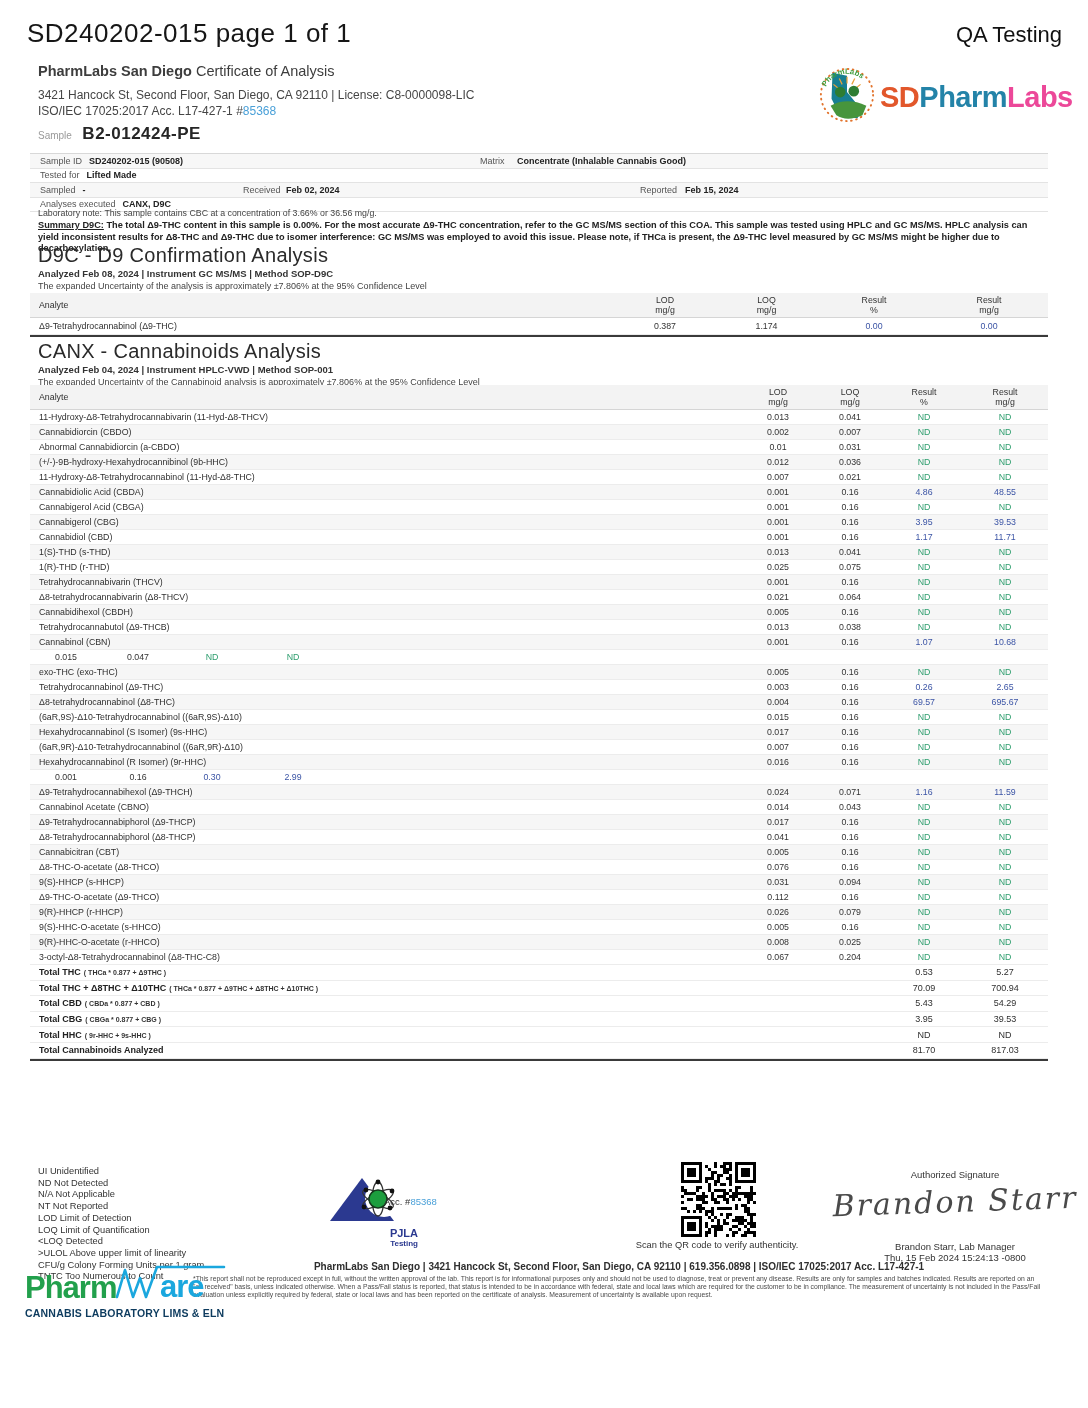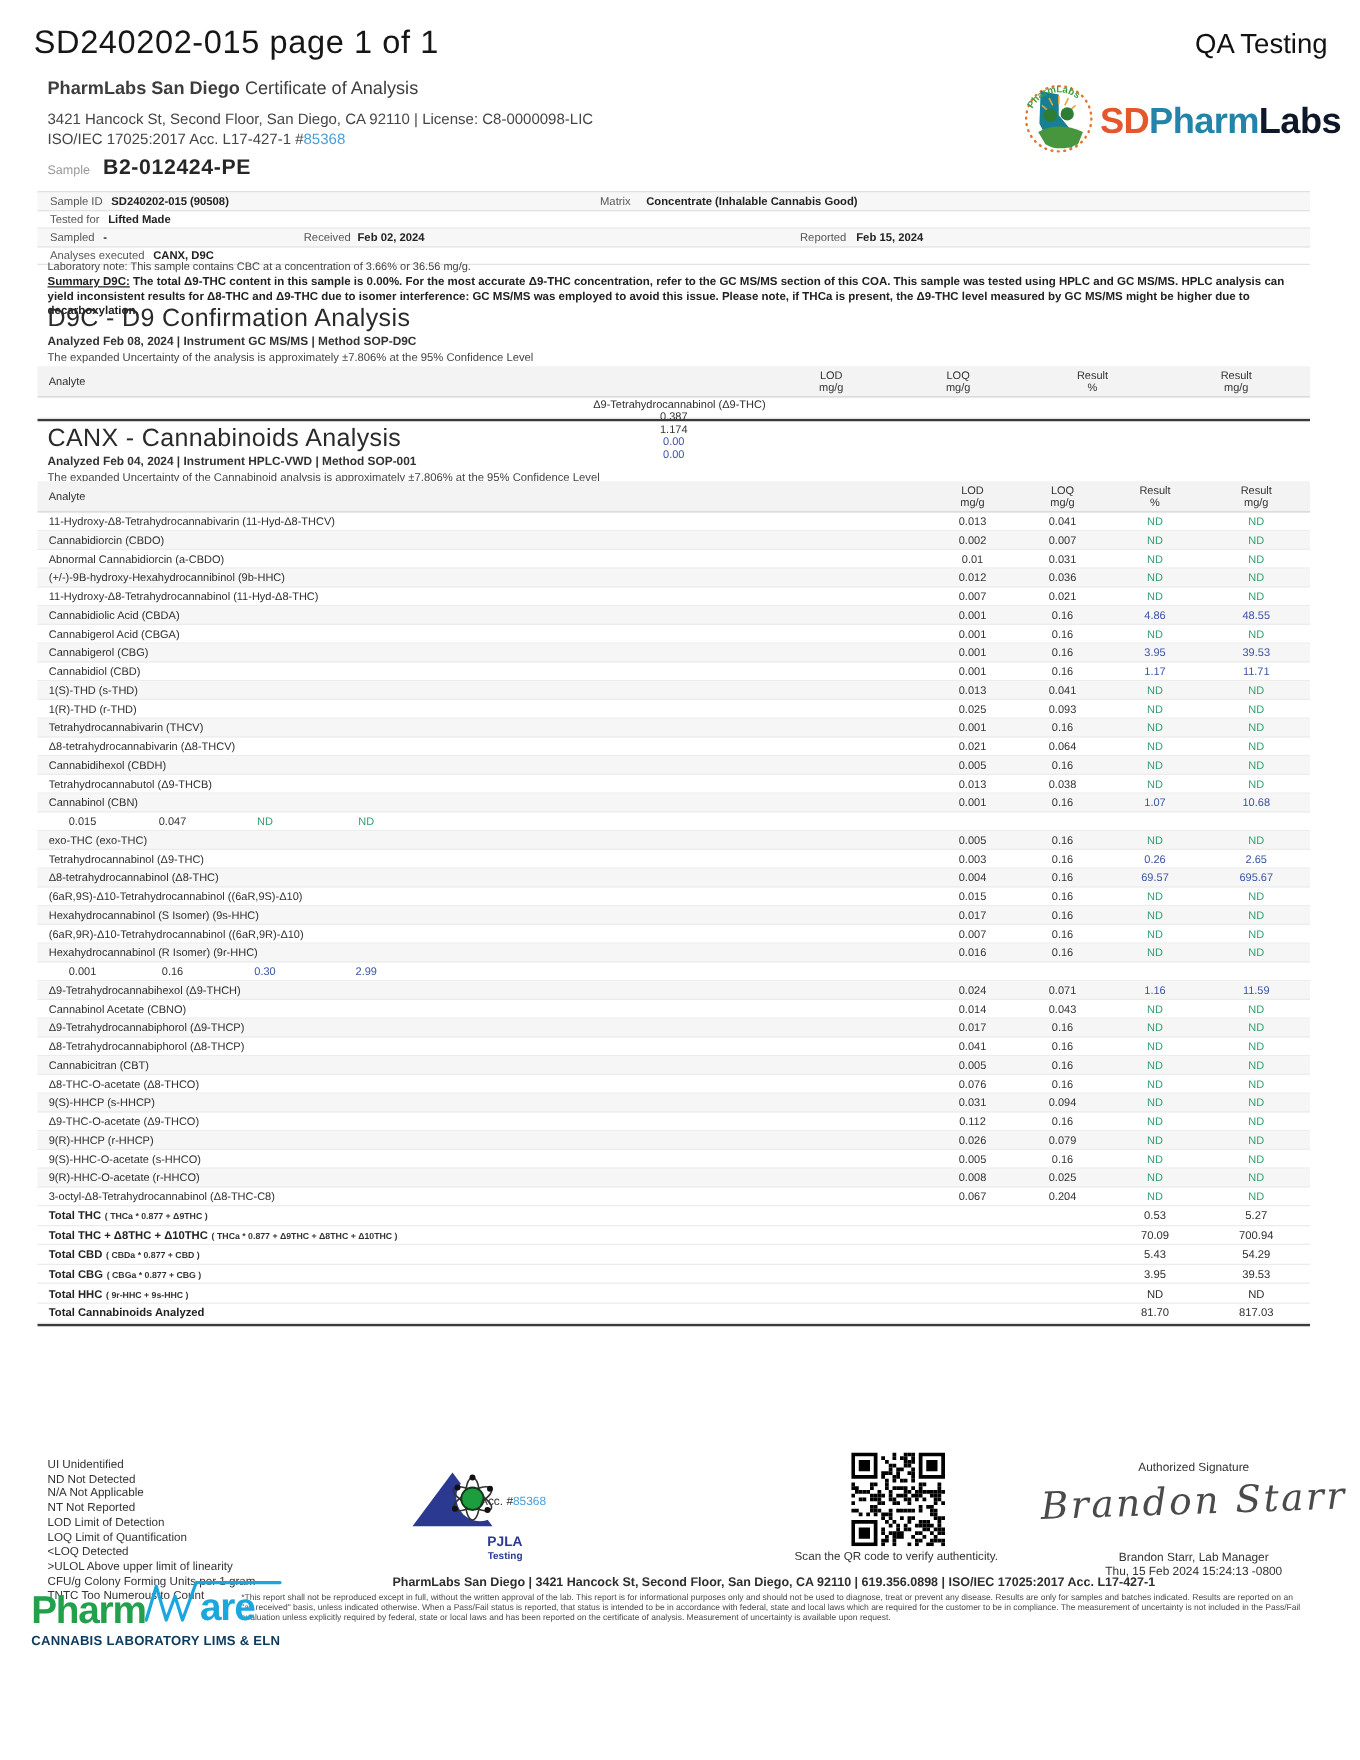--- a/index.html
+++ b/index.html
@@ -14,21 +14,21 @@
   .lab-line .b{font-weight:700;}
   .addr{left:38px;top:87px;font-size:12px;line-height:16px;color:#454545;}
   .link{color:#4aa0d8;text-decoration:none;cursor:pointer;}
   .sample-line{left:38px;top:124px;}
   .sample-line .lbl{font-size:10px;color:#9a9a9a;margin-right:6px;}
   .sample-line .val{font-size:17px;font-weight:700;color:#262626;letter-spacing:.5px;}
 
   
   .sdlogo{left:818px;top:66px;display:flex;align-items:center;}
   .sdlogo .word{font-size:29px;font-weight:700;letter-spacing:-.5px;margin-left:4px;}
-  .sd-o{color:#e2572b;} .sd-p{color:#2383a8;} .sd-l{color:#0f172a;}
+  .sd-o{color:#e2572b;} .sd-p{color:#2383a8;} .sd-l{color:#ec4899;}
 
   
   .info{left:30px;top:153px;width:1018px;font-size:9px;border-top:1px solid #d8d8d8;}
   .irow{position:relative;height:13.5px;border-bottom:1px solid #e3e3e3;display:flex;align-items:center;padding:0 10px;}
   .irow:nth-child(odd){background:#f7f7f7;}
   .ilabel{color:#555;margin-right:7px;}
   .ivalue{color:#222;font-weight:600;}
   .pos{position:absolute;top:50%;transform:translateY(-50%);}
 
   
@@ -45,21 +45,21 @@
   .tbl{left:30px;width:1018px;}
   .thead{display:flex;align-items:center;background:#f3f3f3;height:24px;border-bottom:1px solid #d5d5d5;font-size:8.8px;color:#333;}
   .thead .two{text-align:center;line-height:10px;}
   .c-analyte{flex:1;padding-left:9px;text-align:left;color:#2f2f2f;}
   .d9c .c-lod{width:100px;text-align:center;} .d9c .c-loq{width:103px;text-align:center;}
   .d9c .c-pct{width:112px;text-align:center;} .d9c .c-mgg{width:118px;text-align:center;}
   .canx .c-lod{width:72px;text-align:center;} .canx .c-loq{width:72px;text-align:center;}
   .canx .c-pct{width:76px;text-align:center;} .canx .c-mgg{width:86px;text-align:center;}
   .crow{display:flex;align-items:center;height:14px;border-bottom:1px solid #ececec;font-size:8.8px;}
   .tbody .crow:nth-child(even){background:#f6f6f6;}
-  .d9c .crow{height:16px;flex-direction:column;}
+  .d9c .crow{height:16px;}
   .tend{border-bottom:2px solid #3a3a3a;}
   .res.blue{color:#3b54a5;} .res.nd{color:#2e9e6e;}
   .trow{display:flex;align-items:center;height:14.6px;border-bottom:1px solid #ececec;font-size:9px;}
   .t-label{font-weight:700;color:#222;} .t-formula{font-size:7px;font-weight:600;color:#333;margin-left:3px;}
   .t-val{color:#2f2f2f;}
 
   
   .legend{left:38px;top:1166px;font-size:9.3px;line-height:11.7px;color:#333;}
 
   
@@ -305,21 +305,21 @@
     <div class="c-analyte">1(S)-THD (s-THD)</div>
     <div class="c-lod">0.013</div>
     <div class="c-loq">0.041</div>
     <div class="c-pct res nd">ND</div>
     <div class="c-mgg res nd">ND</div>
   </div>
 
   <div class="crow">
     <div class="c-analyte">1(R)-THD (r-THD)</div>
     <div class="c-lod">0.025</div>
-    <div class="c-loq">0.093</div>
+    <div class="c-loq">0.075</div>
     <div class="c-pct res nd">ND</div>
     <div class="c-mgg res nd">ND</div>
   </div>
 
   <div class="crow">
     <div class="c-analyte">Tetrahydrocannabivarin (THCV)</div>
     <div class="c-lod">0.001</div>
     <div class="c-loq">0.16</div>
     <div class="c-pct res nd">ND</div>
     <div class="c-mgg res nd">ND</div>

